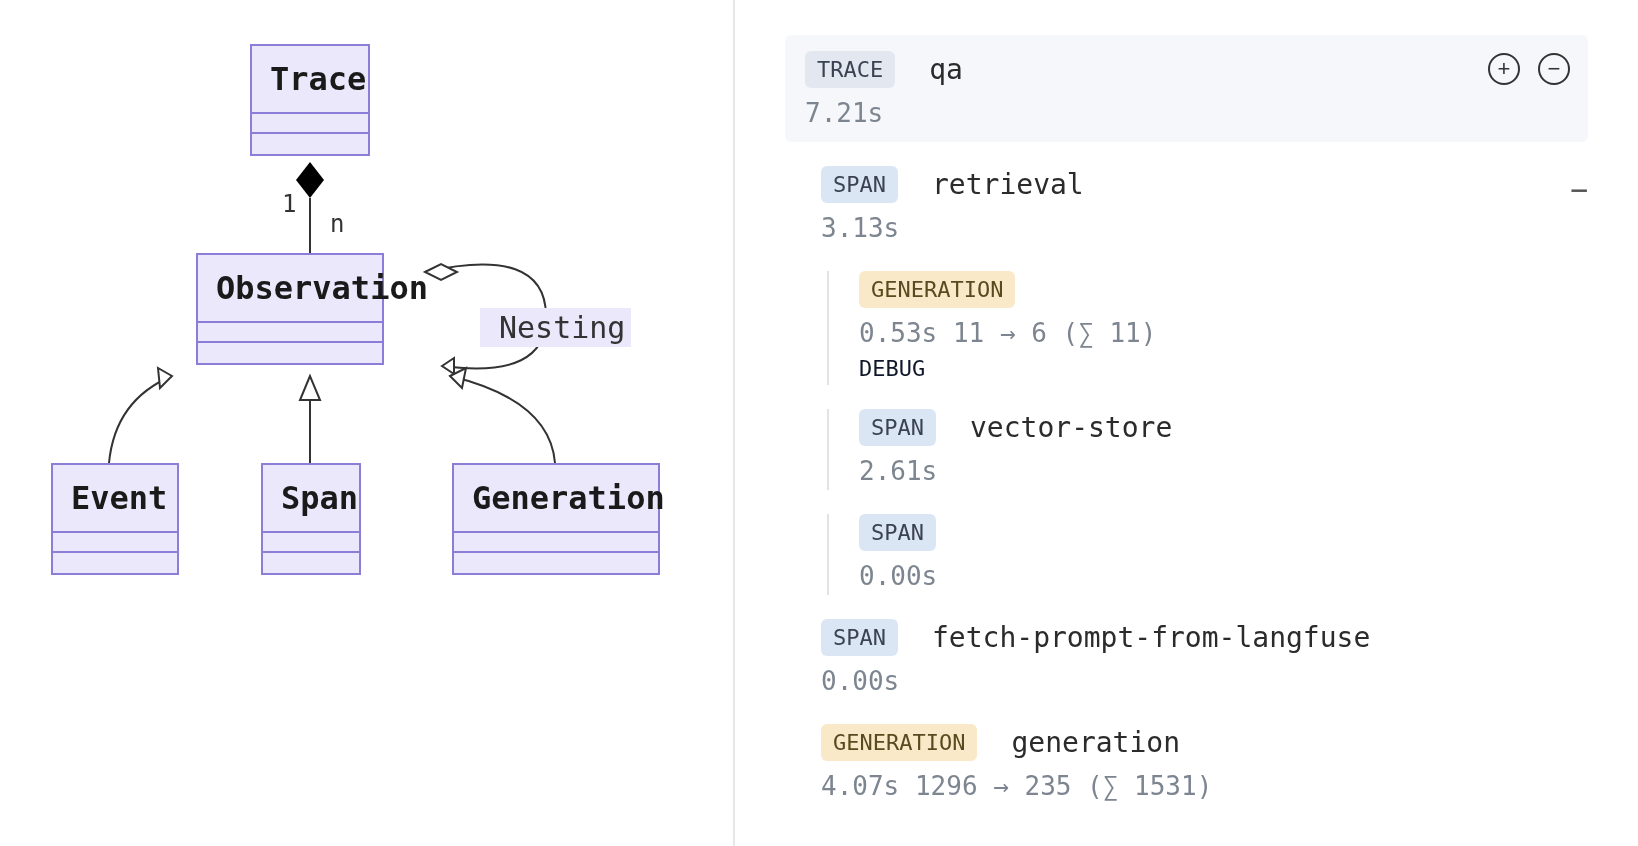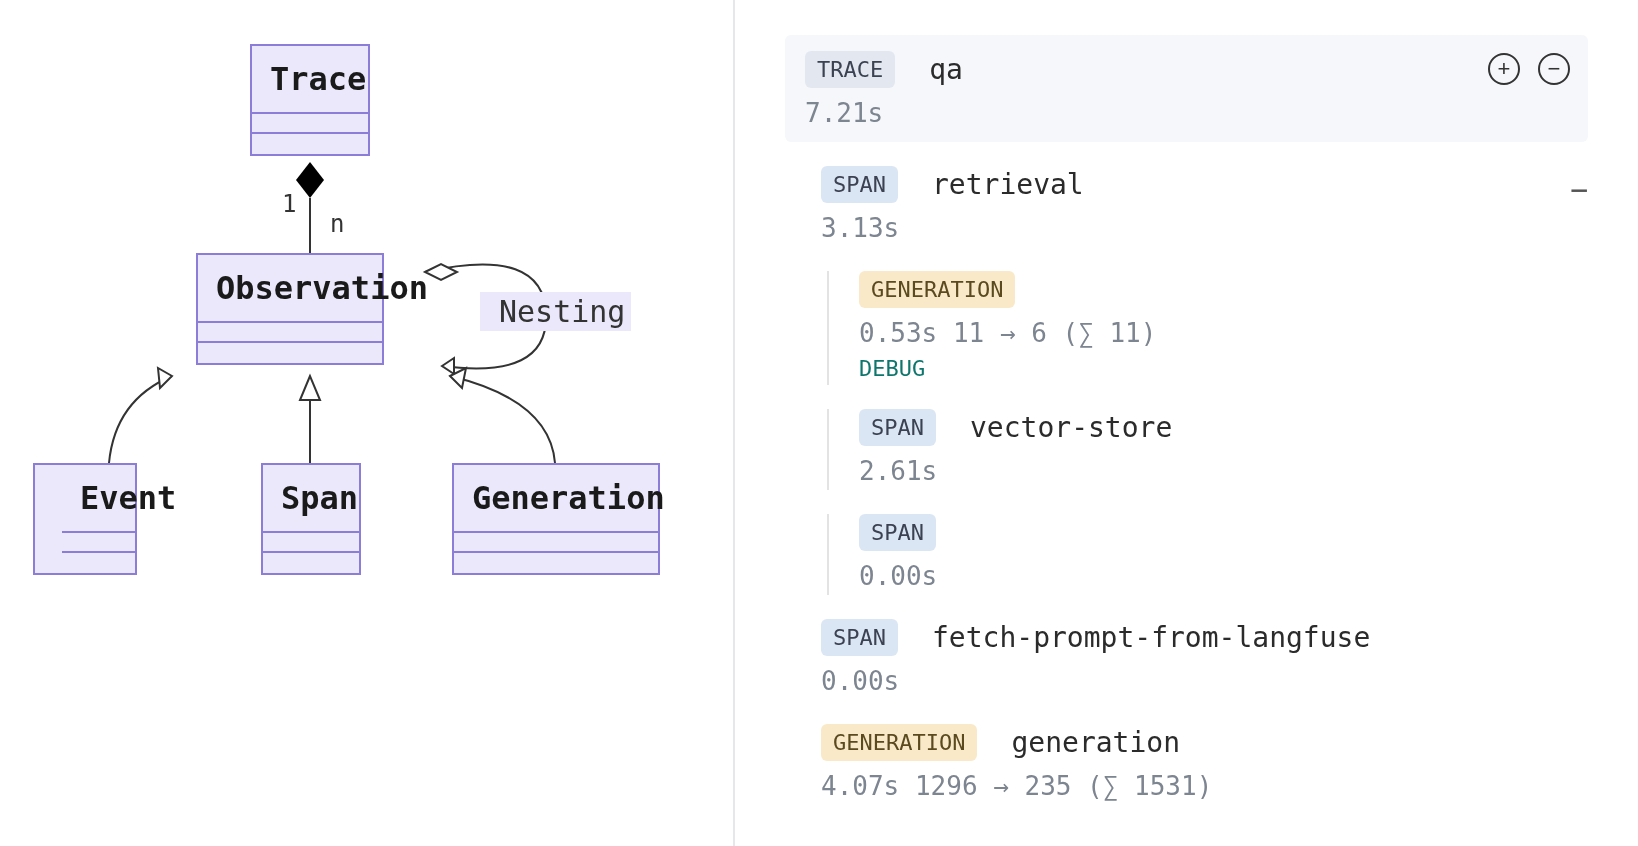--- a/index.html
+++ b/index.html
@@ -133,21 +133,21 @@
     font-size: 30px;
     color: #555;
     cursor: pointer;
     font-weight: 400;
     font-family: ui-monospace, Menlo, monospace;
   }
   .children { margin-left: 6px; }
   .extra-label {
     font-family: ui-monospace, Menlo, Consolas, monospace;
     font-size: 22px;
-    color: #0f766e;
+    color: #0f172a;
     margin-top: 8px;
   }
 </style>
 </head>
 <body>
 
 <div class="left-panel">
 
   <svg class="connectors">
 
@@ -176,23 +176,23 @@
 
   <div class="diagram-label" style="left:282px; top:190px;">1</div>
   <div class="diagram-label" style="left:330px; top:210px;">n</div>
 
   <div class="uml-box" style="left:196px; top:253px; width:188px;">
     <div class="title">Observation</div>
     <div class="section"></div>
     <div class="section"></div>
   </div>
 
-  <div class="diagram-label nesting-label" style="left:480px; top:292px;padding-left:19px;">Nesting</div>
-
-  <div class="uml-box" style="left:33px; top:463px; width:104px;padding-left:27px;">
+  <div class="diagram-label nesting-label" style="left:480px; top:308px;padding-left:19px;">Nesting</div>
+
+  <div class="uml-box" style="left:51px; top:463px; width:128px;">
     <div class="title">Event</div>
     <div class="section"></div>
     <div class="section"></div>
   </div>
 
   <div class="uml-box" style="left:261px; top:463px; width:100px;">
     <div class="title">Span</div>
     <div class="section"></div>
     <div class="section"></div>
   </div>

